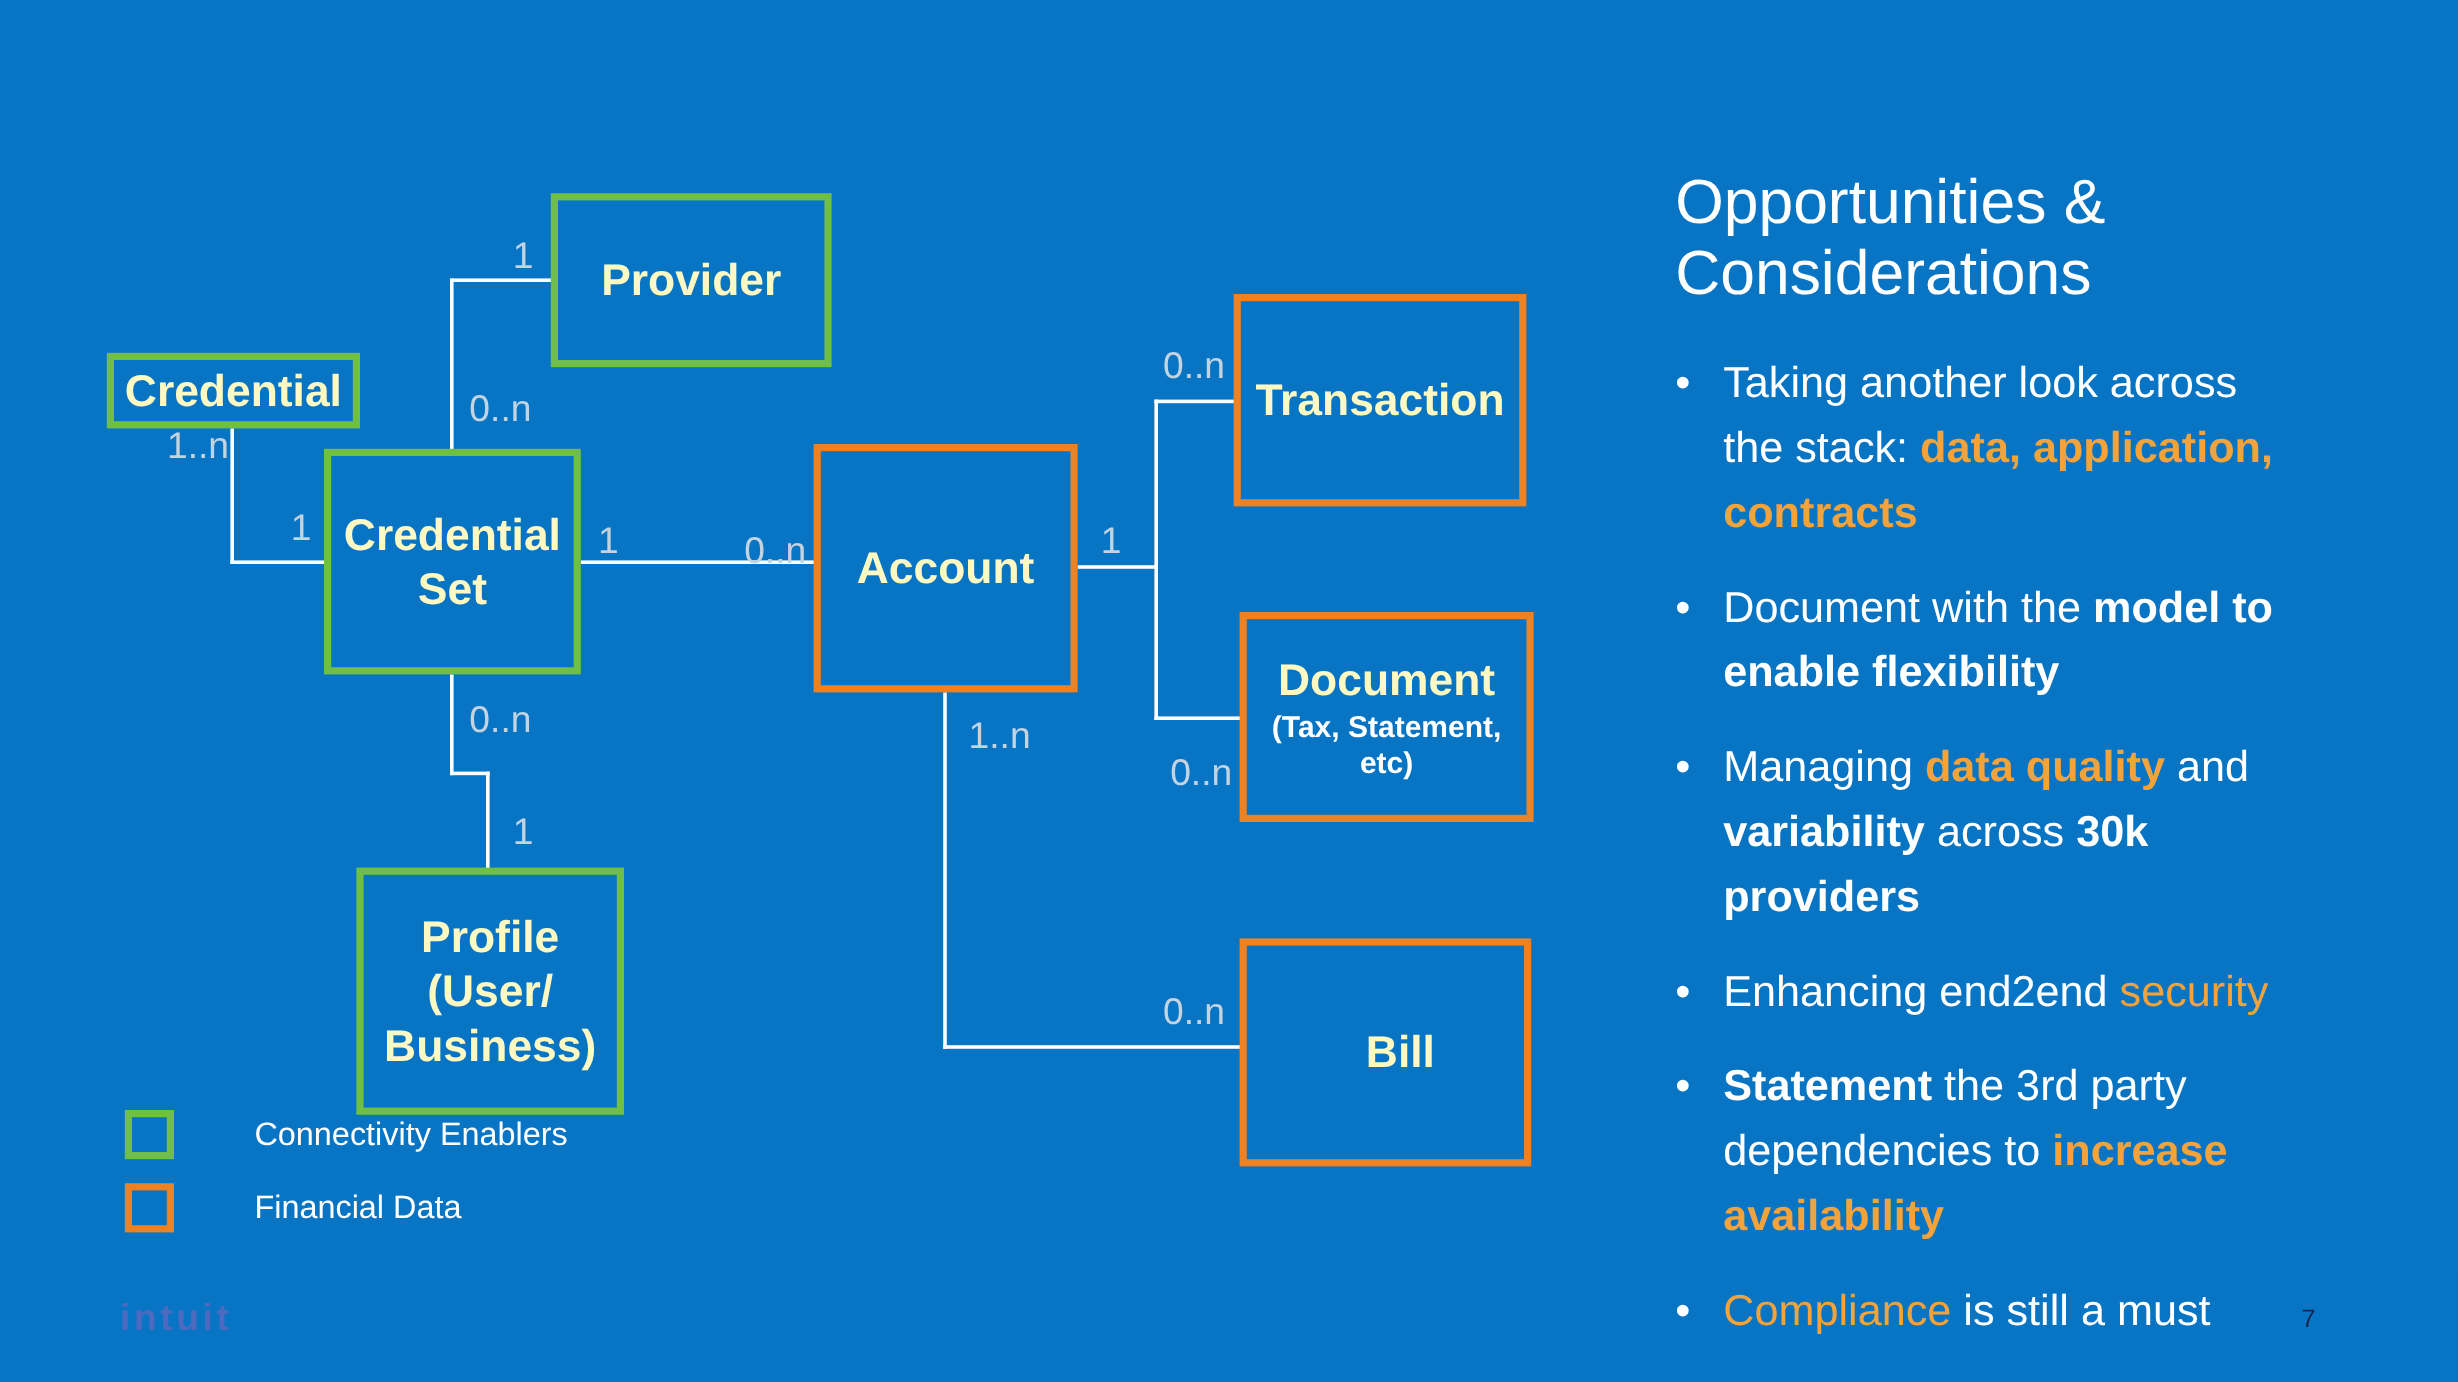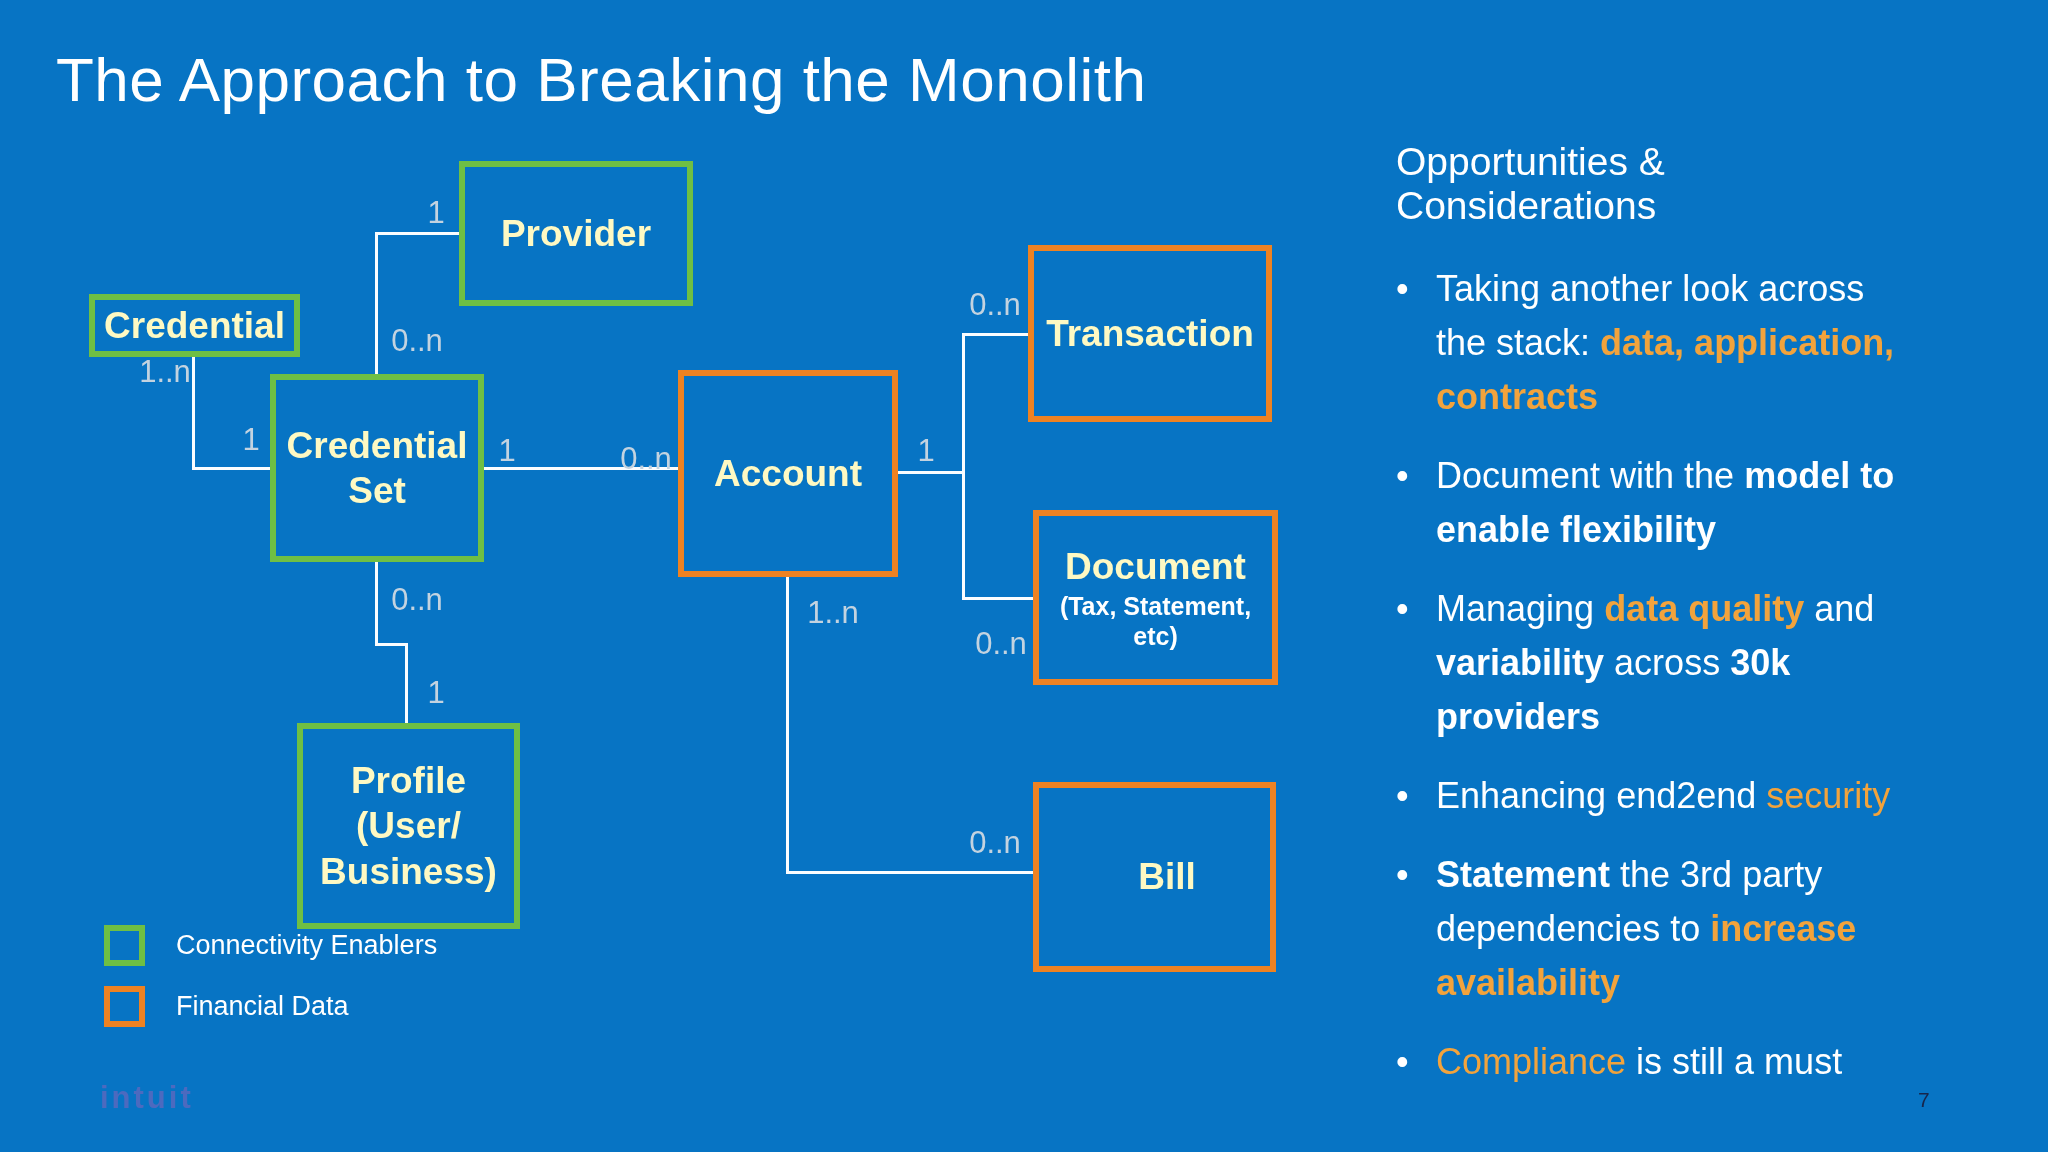--- a/index.html
+++ b/index.html
@@ -31,47 +31,46 @@
 
   .conn { position: absolute; background: #FBFDFF; }
 
   .card-label {
     position: absolute; transform: translate(-50%, -50%);
     color: #C3D3E0; font-size: 31px; white-space: nowrap;
   }
 
   
   .legend { position: absolute; left: 104px; top: 925px; }
-  .legend-row { display: flex; align-items: center; margin-bottom: 20px; }
+  .legend-row { display: flex; align-items: center; margin-bottom: 20px; gap: 36px; }
   .legend-swatch { width: 29px; height: 29px; border: 6px solid #fff; margin-right: 31px; }
   .legend-swatch.green  { border-color: #6FBF44; }
   .legend-swatch.orange { border-color: #EE8222; }
   .legend-text { color: #ffffff; font-size: 27px; }
 
   
   .panel { position: absolute; left: 1396px; top: 140px; width: 516px; }
-  .panel-heading { color: #ffffff; font-size: 39px; line-height: 1.13; font-weight: 400; }
+  .panel-heading { color: #ffffff; font-size: 52px; line-height: 1.13; font-weight: 400; }
   .bullets { list-style: none; margin: 34px 0 0 0; padding: 0; }
   .bullets li { display: flex; color: #ffffff; font-size: 36px; line-height: 1.5; margin-bottom: 25px; }
   .bullets .dot { flex: none; width: 40px; }
   .seg.o  { color: #F2A33C; }
   .seg.b  { font-weight: bold; }
 
   .logo {
     position: absolute; left: 100px; top: 1080px;
     font-size: 31px; font-weight: bold; letter-spacing: 3px;
     color: rgba(92, 104, 190, 0.82);
   }
   .pagenum { position: absolute; left: 1918px; top: 1088px; font-size: 21px; color: #16264C; }
 </style>
 </head>
 <body>
 
 <div class="slide">
-  <div class="title">The Approach to Breaking the Monolith</div>
 
   <div id="diagram">
       <div class="conn" style="left: 377px; top: 232px; width: 83px; height: 3px;"></div>
       <div class="conn" style="left: 375px; top: 232px; width: 3px; height: 143px;"></div>
       <div class="conn" style="left: 192px; top: 357px; width: 3px; height: 113px;"></div>
       <div class="conn" style="left: 192px; top: 467px; width: 79px; height: 3px;"></div>
       <div class="conn" style="left: 484px; top: 467px; width: 195px; height: 3px;"></div>
       <div class="conn" style="left: 898px; top: 471px; width: 67px; height: 3px;"></div>
       <div class="conn" style="left: 962px; top: 333px; width: 3px; height: 267px;"></div>
       <div class="conn" style="left: 962px; top: 333px; width: 67px; height: 3px;"></div>

